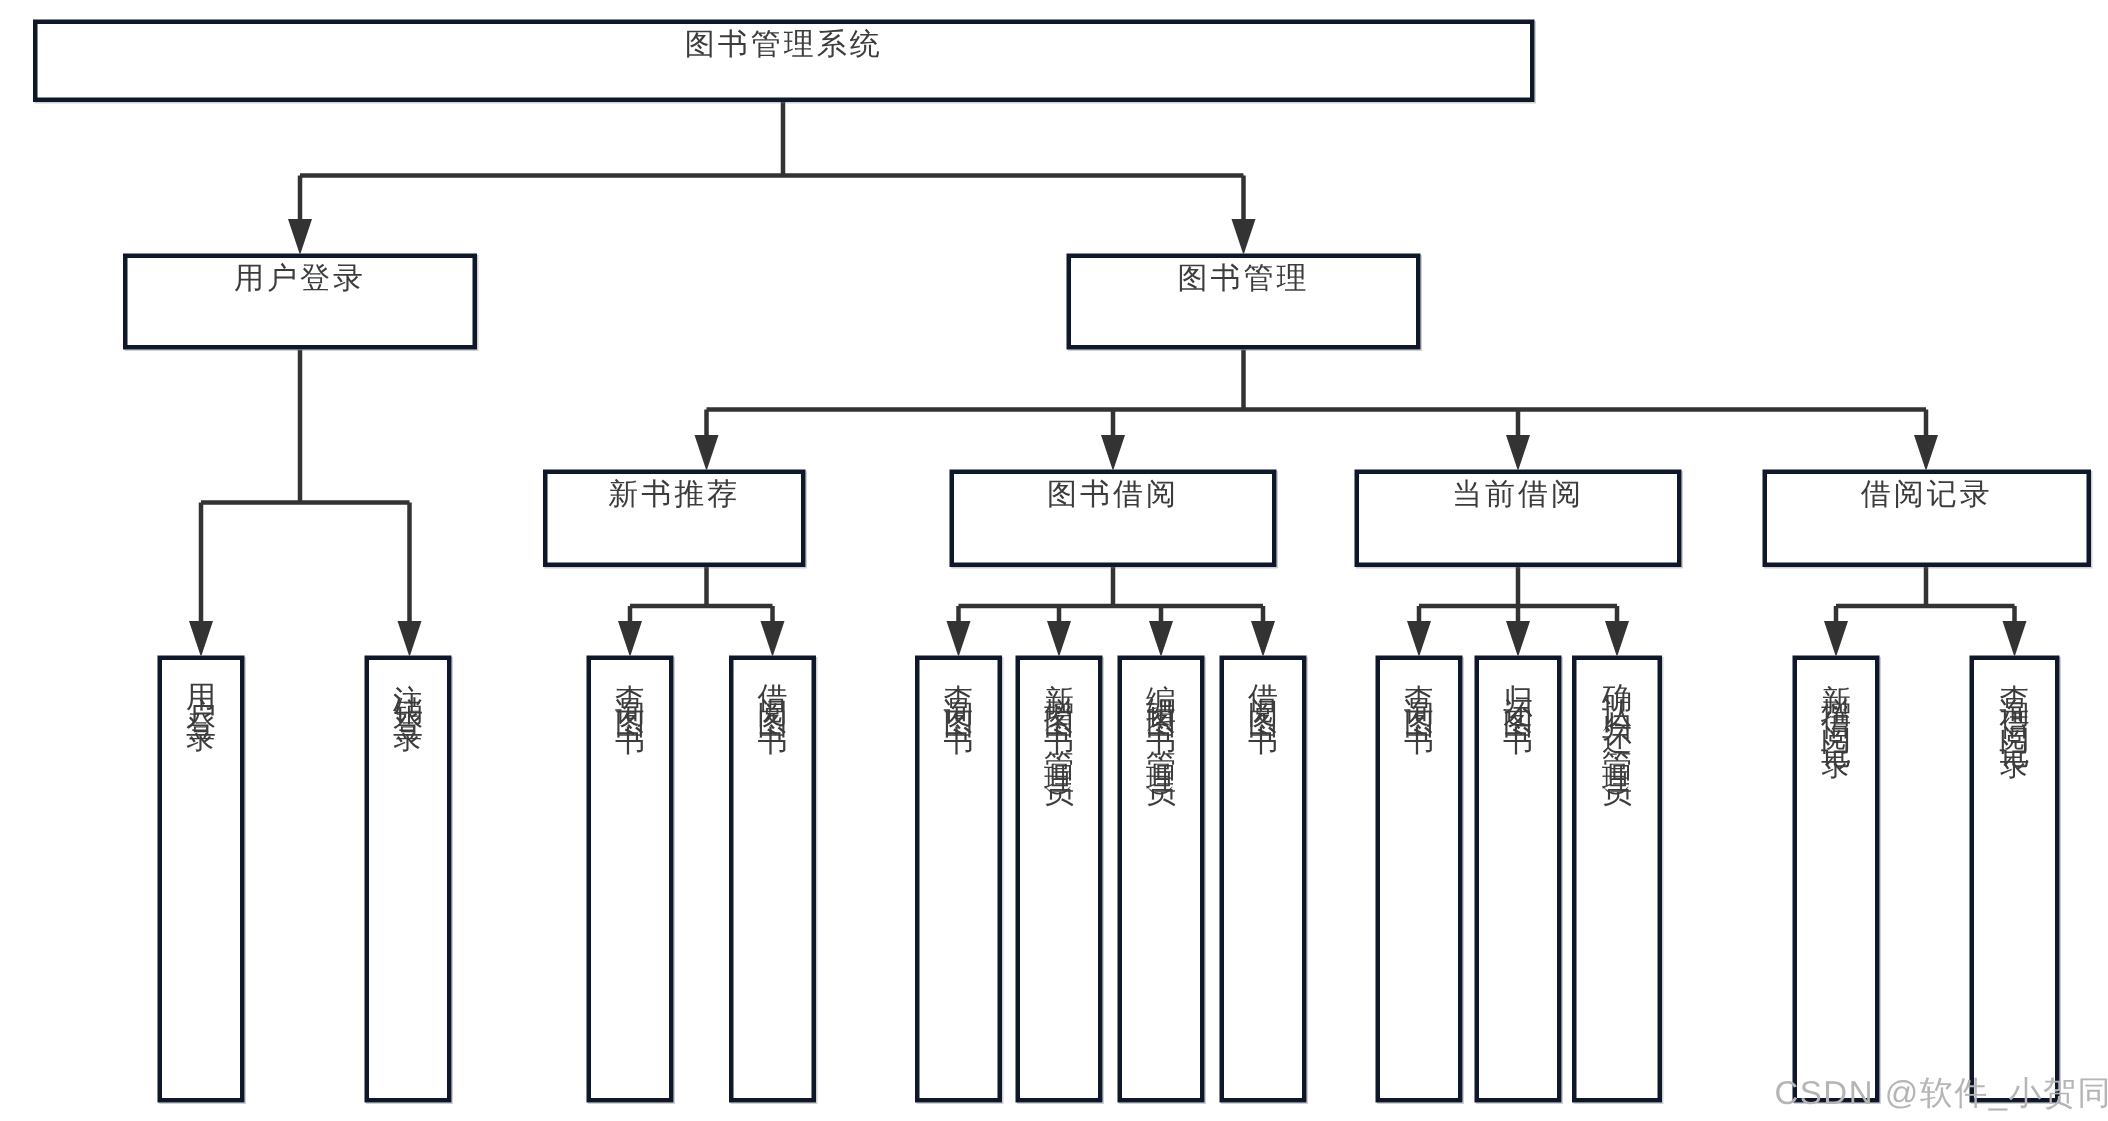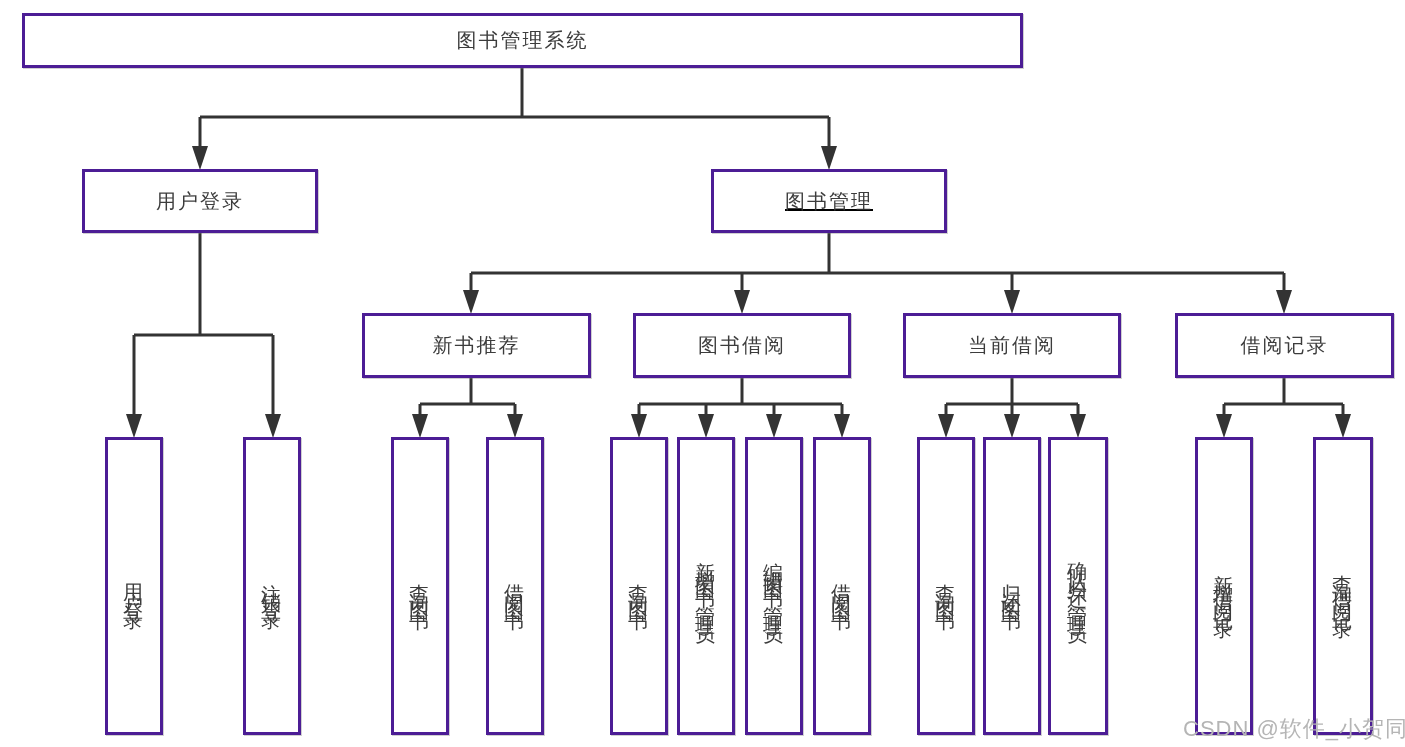--- a/index.html
+++ b/index.html
@@ -13,24 +13,23 @@
   }
   svg.connectors {
     position: absolute;
     left: 0; top: 0;
     width: 1405px; height: 747px;
     z-index: 1;
   }
   .box {
     position: absolute;
     box-sizing: border-box;
-    border: 3px solid #4c1d95;
+    border: 3px solid #0f172a;
     background: #ffffff;
     display: flex;
-    align-items: center;
     justify-content: center;
     z-index: 2;
     box-shadow: 1px 1px 0 rgba(120,120,120,0.35);
   }
   .hbox span {
     font-size: 20px;
     color: #3c3c3c;
     letter-spacing: 2px;
     white-space: nowrap;
   }
@@ -38,23 +37,23 @@
   .leaf span {
     writing-mode: vertical-rl;
     text-orientation: mixed;
     font-size: 20px;
     color: #3c3c3c;
     letter-spacing: 9px;
     white-space: nowrap;
   }
   .root  { left: 22px;  top: 13px;  width: 1001px; height: 55px; }
   .l2-a  { left: 82px;  top: 169px; width: 236px;  height: 64px; }
-  .l2-b  { left: 711px; top: 169px; width: 236px;  height: 64px; text-decoration: underline; }
+  .l2-b  { left: 711px; top: 169px; width: 236px;  height: 64px; }
   .l3    { top: 313px; height: 65px; }
-  .l3-a  { left: 362px;  width: 229px; }
+  .l3-a  { left: 362px;  width: 175px; }
   .l3-b  { left: 633px;  width: 218px; }
   .l3-c  { left: 903px;  width: 218px; }
   .l3-d  { left: 1175px; width: 219px; font-family: Liberation Mono, monospace; }
   .leaf-1  { left: 105px; }
   .leaf-2  { left: 243px; }
   .leaf-3  { left: 391px; }
   .leaf-4  { left: 486px; }
   .leaf-5  { left: 610px; }
   .leaf-6  { left: 677px; }
   .leaf-7  { left: 745px; }

